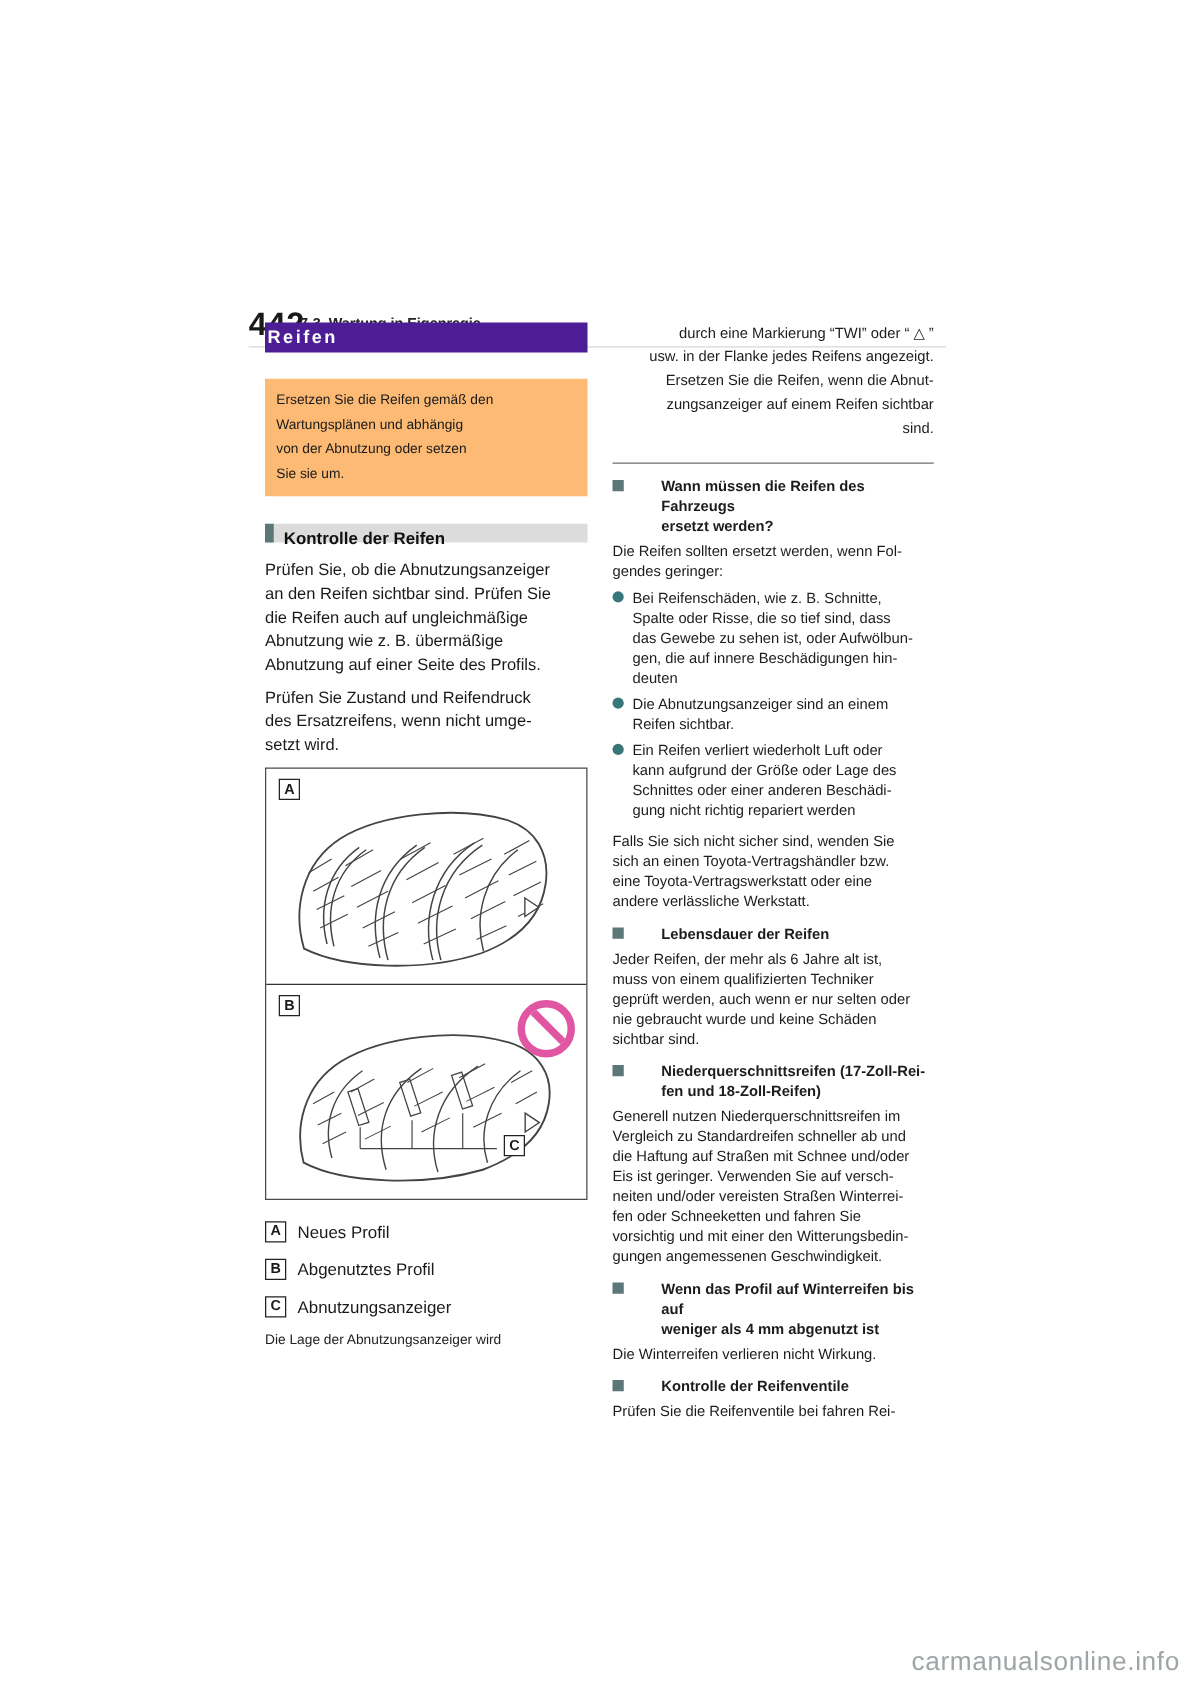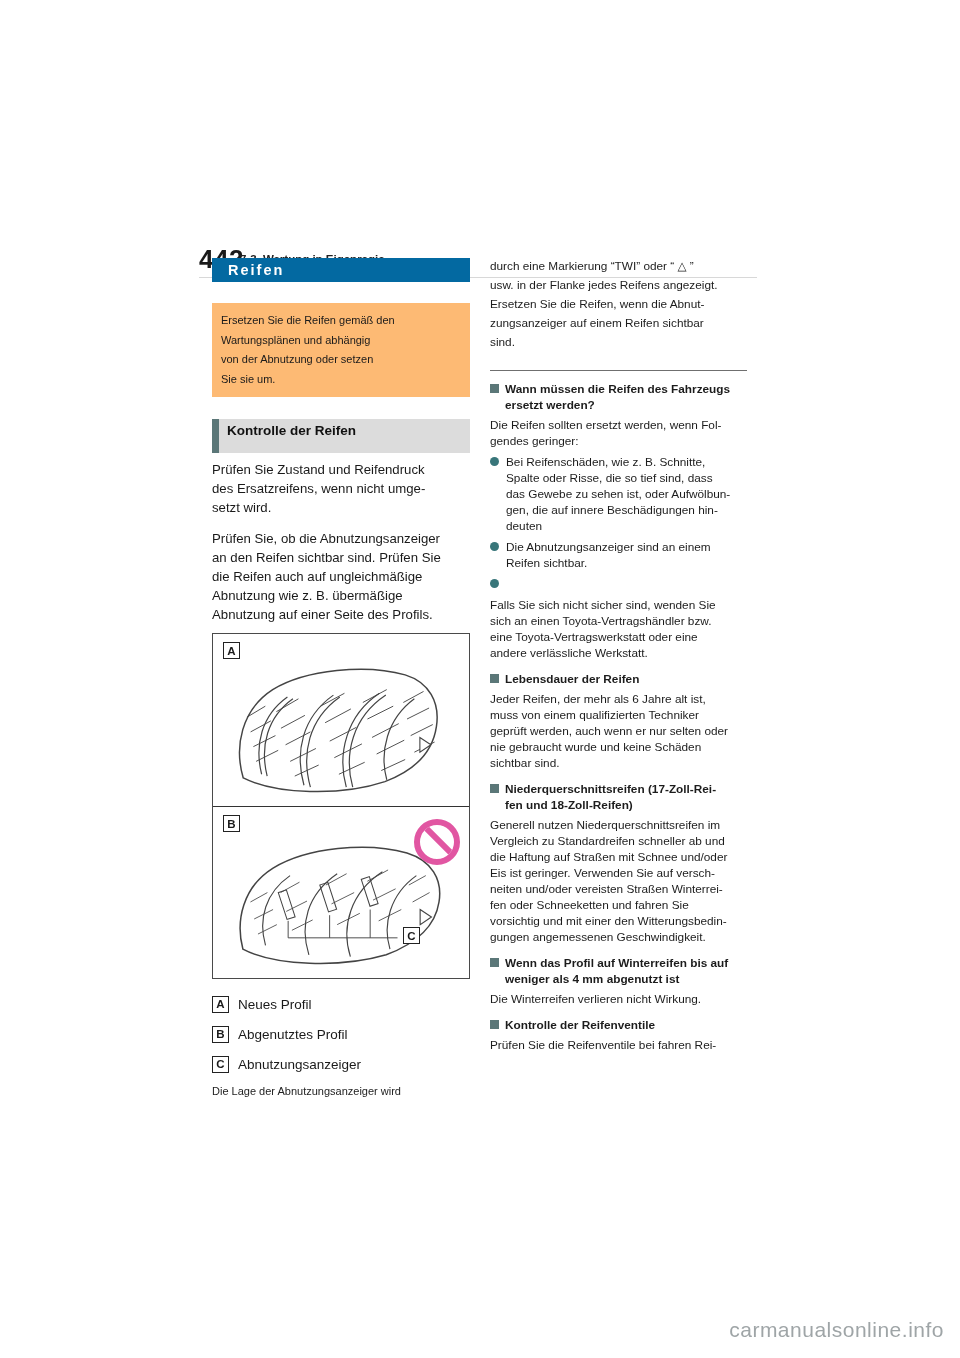--- a/index.html
+++ b/index.html
@@ -8,26 +8,26 @@
     font-family:"Liberation Sans",sans-serif;color:#1a1a1a;overflow:hidden;
   }
   
   .page-num{position:absolute;left:199px;top:244px;font-size:26px;font-weight:bold;letter-spacing:.5px;}
   .chapter{position:absolute;left:240px;top:253px;font-size:11.5px;font-weight:bold;color:#222;}
   .head-rule{position:absolute;left:199px;top:277px;width:558px;border-top:1px solid #d8d8d8;}
   
   .col-left{position:absolute;left:212px;top:258px;width:258px;}
   .col-right{position:absolute;left:490px;top:257px;width:257px;font-size:11.8px;line-height:19px;color:#1c1c1c;}
   
-  .sec-title{height:24px;line-height:24px;background:#0369a1;color:#fff;font-weight:bold;
-    font-size:14.5px;letter-spacing:2px;padding-left:16px;}
+  .sec-title{height:24px;line-height:24px;background:#4c1d95;color:#fff;font-weight:bold;
+    font-size:14.5px;letter-spacing:2px;padding-left:2px;}
   .intro{margin-top:21px;background:#fdba74;padding:8px 9px;font-weight:normal;font-size:11px;
     line-height:19.5px;white-space:pre-line;}
   .subsec{margin-top:22px;background:#dcdcdc;border-left:7px solid #5b7778;font-weight:bold;
-    font-size:13.5px;line-height:23px;height:34px;padding-left:8px;color:#111;}
+    font-size:13.5px;line-height:23px;height:15px;padding-left:8px;color:#111;}
   .para{margin-top:12px;font-size:13.2px;line-height:19px;white-space:pre-line;}
   .para2{margin-top:7px;}
   
   .fig{margin-top:9px;position:relative;width:256px;height:344px;border:1px solid #4a4a4a;background:#fff;}
   .fig-divider{position:absolute;left:0;top:172px;width:100%;border-top:1.4px solid #333;}
   .keybox{display:inline-flex;align-items:center;justify-content:center;width:17px;height:17px;
     border:1.4px solid #222;font-weight:bold;font-size:11.5px;background:#fff;box-sizing:border-box;flex:none;}
   .figlabel-a{position:absolute;left:10px;top:8px;}
   .figlabel-b{position:absolute;left:10px;top:181px;}
   .figlabel-c{position:absolute;left:190px;top:293px;}
@@ -36,23 +36,23 @@
   .no-sign{position:absolute;left:201px;top:185px;width:46px;height:46px;border:6px solid #e156a2;
     border-radius:50%;box-sizing:border-box;overflow:hidden;background:transparent;}
   .no-sign::after{content:"";position:absolute;left:-8px;top:14px;width:56px;height:6px;
     background:#e156a2;transform:rotate(45deg);}
   
   .legend{margin-top:14px;}
   .legend-row{display:flex;align-items:center;height:22px;margin-bottom:8px;}
   .legend-label{margin-left:9px;font-size:13.5px;}
   .footnote{margin-top:6px;font-size:11px;line-height:16px;color:#222;}
   
-  .cont{white-space:pre-line;}
+  .cont{white-space:pre-line;text-align:right;}
   .rdivider{margin-top:18px;border-top:1px solid #6f6f6f;}
-  .rheading{display:flex;margin-top:10px;font-weight:bold;line-height:16px;font-size:11.8px;}
+  .rheading{display:flex;margin-top:10px;font-weight:bold;line-height:16px;font-size:11.8px;gap:24px;}
   .rheading .sq{width:9px;height:9px;background:#5b7778;margin:3px 6px 0 0;flex:none;}
   .rheading .htext{white-space:pre-line;}
   .rbody{margin-top:4px;line-height:16px;white-space:pre-line;}
   .rbullet{display:flex;margin-top:5px;line-height:16px;}
   .rbullet .dot{width:9px;height:9px;border-radius:50%;background:#38767a;margin:3px 7px 0 0;flex:none;}
   .rbullet .btext{white-space:pre-line;}
   
   .watermark{position:absolute;right:16px;top:1318px;font-size:21px;color:#9fa5a7;letter-spacing:.5px;}
   svg .ln{stroke:#444;fill:none;}
 </style>
@@ -69,28 +69,28 @@
 
     <div class="sec-title">Reifen</div>
 
     <div class="intro">Ersetzen Sie die Reifen gemäß den
 Wartungsplänen und abhängig
 von der Abnutzung oder setzen
 Sie sie um.</div>
 
     <div class="subsec">Kontrolle der Reifen</div>
 
-    <div class="para para2">Prüfen Sie Zustand und Reifendruck
-des Ersatzreifens, wenn nicht umge-
-setzt wird.</div>
     <div class="para">Prüfen Sie, ob die Abnutzungsanzeiger
 an den Reifen sichtbar sind. Prüfen Sie
 die Reifen auch auf ungleichmäßige
 Abnutzung wie z. B. übermäßige
 Abnutzung auf einer Seite des Profils.</div>
+    <div class="para para2">Prüfen Sie Zustand und Reifendruck
+des Ersatzreifens, wenn nicht umge-
+setzt wird.</div>
 
     <div class="fig">
       <span class="keybox figlabel-a">A</span>
 
       <svg class="tread-a" width="238" height="138" viewBox="0 0 238 150">
         <path class="ln" stroke-width="1.6" d="M16 126 C6 92 14 52 48 30 C84 8 150 2 192 14 C218 22 230 44 226 70 C222 98 202 118 170 130 C122 146 52 144 16 126 Z"></path>
         <path class="ln" stroke-width="1.3" d="M36 122 C28 90 36 58 64 38 M42 124 C34 92 42 60 70 40"></path>
         <path class="ln" stroke-width="1.3" d="M82 134 C72 98 80 60 114 36 M89 136 C79 100 87 62 121 38"></path>
         <path class="ln" stroke-width="1.3" d="M128 136 C118 100 128 58 164 34 M135 136 C125 100 135 60 171 36"></path>
         <path class="ln" stroke-width="1.3" d="M172 128 C164 98 172 62 202 40"></path>
@@ -169,20 +169,24 @@
 gen, die auf innere Beschädigungen hin-
 deuten</div>
     </div>
     <div class="rbullet">
       <span class="dot"></span>
       <div class="btext">Die Abnutzungsanzeiger sind an einem
 Reifen sichtbar.</div>
     </div>
     <div class="rbullet">
       <span class="dot"></span>
+      <div class="btext">Ein Reifen verliert wiederholt Luft oder
+kann aufgrund der Größe oder Lage des
+Schnittes oder einer anderen Beschädi-
+gung nicht richtig repariert werden</div>
     </div>
 
     <div class="rbody" style="margin-top:9px;">Falls Sie sich nicht sicher sind, wenden Sie
 sich an einen Toyota-Vertragshändler bzw.
 eine Toyota-Vertragswerkstatt oder eine
 andere verlässliche Werkstatt.</div>
 
     <div class="rheading">
       <span class="sq"></span>
       <div class="htext">Lebensdauer der Reifen</div>

